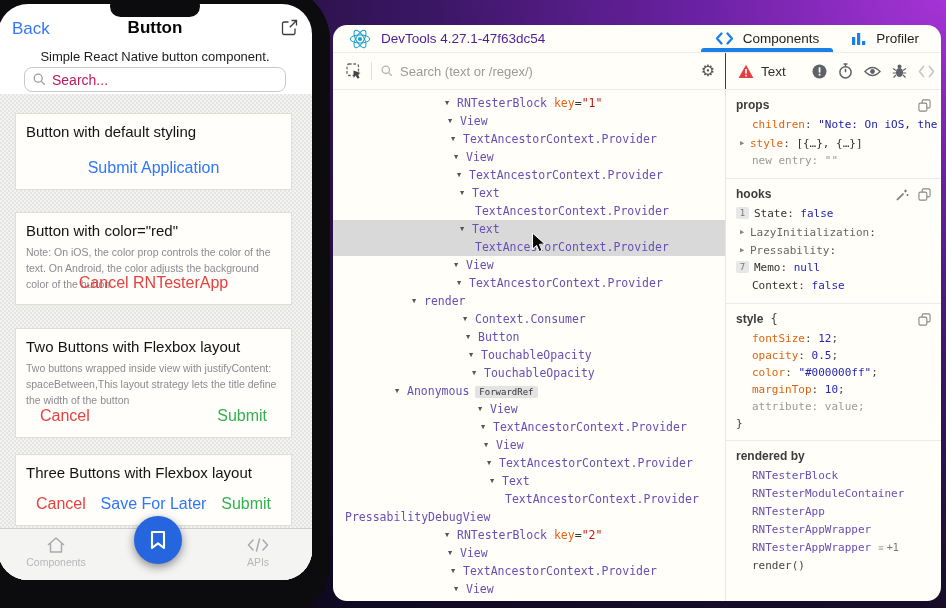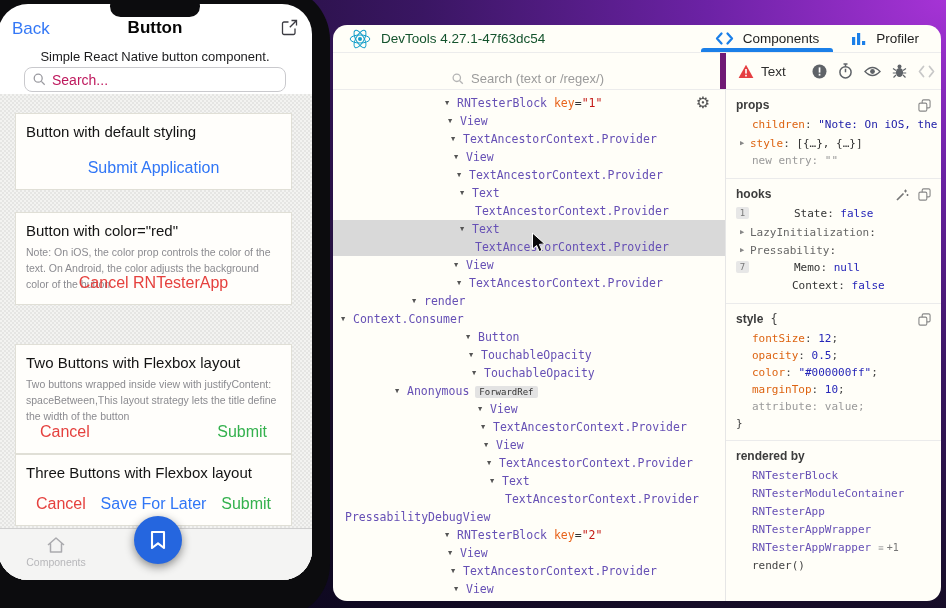--- a/index.html
+++ b/index.html
@@ -16,43 +16,43 @@
   .back{position:absolute;left:14px;top:2px;font-size:17px;color:#3478f6;}
   .ptitle{position:absolute;left:0;right:0;top:1px;text-align:center;font-size:17px;font-weight:700;color:#050505;}
   .extlink{position:absolute;right:14px;top:2px;width:17px;height:17px;}
   .psub{position:absolute;top:45px;left:0;right:0;text-align:center;font-size:13px;color:#1b1b1d;}
   .psearch{position:absolute;top:63px;left:26px;right:26px;height:25px;border:1px solid #c9c9cd;border-radius:8px;background:#fff;display:flex;align-items:center;padding:0 8px;gap:6px;box-sizing:border-box;}
   .psearch .ph{font-size:14px;color:#be185d;}
   .pcontent{position:absolute;top:90px;left:0;right:0;bottom:0;background-color:#e9e9e9;
     background-image:repeating-conic-gradient(#e5e5e3 0% 25%, #f3f3f1 0% 50%);background-size:4px 4px;}
   .card{position:absolute;left:17px;width:277px;background:#fffefb;border:1px solid #e0dfd6;box-sizing:border-box;}
   .card.c1{top:19px;height:77px;} .card.c2{top:118px;height:93px;}
-  .card.c3{top:250px;height:110px;} .card.c4{top:360px;height:72px;}
+  .card.c3{top:234px;height:110px;} .card.c4{top:360px;height:72px;}
   .card-title{font-size:15px;color:#141414;padding:9px 10px 0;}
   .card-note{font-size:10.5px;color:#8b8b90;padding:0 14px 0 10px;margin-top:6px;line-height:1.5;}
   .btn-row{position:absolute;left:0;right:0;bottom:12px;display:flex;align-items:center;}
   .c1 .btn-row,.c2 .btn-row{justify-content:center;}
   .c3 .btn-row{justify-content:space-between;padding:0 24px;}
   .c4 .btn-row{justify-content:space-between;padding:0 20px;}
   .pbtn{font-size:16px;}
   .ptabbar{position:absolute;left:0;right:0;top:524px;height:52px;background:#f4f4f3;border-top:1px solid #cfcfcf;z-index:3;}
   .tab-item{position:absolute;top:6px;display:flex;flex-direction:column;align-items:center;gap:1px;}
   .tab-item.tcomp{left:12px;width:92px;} .tab-item.tapis{right:18px;width:72px;}
   .tab-label{font-size:10.5px;color:#b7b7ba;}
   .fab{position:absolute;left:136px;top:512px;width:48px;height:48px;border-radius:50%;background:#2566df;display:flex;align-items:center;justify-content:center;box-shadow:0 3px 10px rgba(0,0,0,.45);z-index:6;}
 
   
   .dt{position:absolute;left:333px;top:25px;width:608px;height:576px;background:#fffef8;border-radius:14px;overflow:hidden;}
   .dt-head{position:relative;height:28px;border-bottom:1px solid #ececec;display:flex;align-items:center;padding-left:16px;box-sizing:border-box;}
-  .dt-title{margin-left:10px;font-size:13.5px;color:#14532d;}
+  .dt-title{margin-left:10px;font-size:13.5px;color:#4c1d95;}
   .dt-tabs{position:absolute;right:6px;top:0;height:100%;display:flex;align-items:stretch;}
   .dt-tab{display:flex;align-items:center;gap:9px;padding:0 16px;font-size:13.5px;color:#1f1f1f;position:relative;}
   .dt-tab.active::after{content:"";position:absolute;left:2px;right:2px;bottom:0;height:4px;background:#1b7fe8;border-radius:3px 3px 0 0;}
   .dt-toolbar{height:37px;border-bottom:1px solid #ececec;display:flex;box-sizing:border-box;}
-  .tb-left{width:393px;display:flex;align-items:center;padding:0 10px 0 13px;border-right:6px solid #701a75;box-sizing:border-box;gap:9px;flex-direction:column;}
+  .tb-left{width:393px;display:flex;align-items:center;padding:0 10px 0 13px;border-right:1px solid #701a75;box-sizing:border-box;gap:9px;}
   .tb-div{width:1px;height:18px;background:#e0e0e0;}
   .tb-search{display:flex;align-items:center;gap:7px;flex:1;}
   .tb-search .ph{font-size:13px;color:#9b9b9b;}
   .gear{margin-left:auto;font-size:16px;color:#555;line-height:1;}
   .tb-right{flex:1;display:flex;align-items:center;padding:0 6px 0 12px;gap:11px;}
   .sel-wrap{display:flex;align-items:center;gap:7px;margin-right:auto;}
   .sel-tag{font-size:13.5px;color:#2e2e2e;}
   .dt-body{display:flex;height:511px;}
   .dt-tree{width:393px;border-right:1px solid #e6e6e6;padding-top:4px;box-sizing:border-box;overflow:hidden;font-family:"DejaVu Sans Mono",monospace;font-size:11.5px;}
   .trow{height:18px;line-height:18px;white-space:nowrap;}
@@ -69,21 +69,21 @@
   .sec-h{height:18px;line-height:18px;padding:0 10px;font-family:"Liberation Sans",sans-serif;font-size:12px;font-weight:600;color:#3c3c3c;margin-bottom:2px;}
   .sec-h .brace{font-family:"DejaVu Sans Mono",monospace;font-weight:400;color:#444;}
   .icon-abs{position:absolute;top:9px;right:10px;} .icon-abs2{position:absolute;top:9px;right:32px;}
   .srow{height:18px;line-height:18px;white-space:nowrap;overflow:hidden;padding-left:26px;}
   .srow17{height:17px;line-height:17px;}
   .sarrow{display:inline-block;width:10px;margin-left:-12px;color:#888;font-size:7px;vertical-align:2px;}
   .pname{color:#dd6311;} .pcolon{color:#444;}
   .pval-str{color:#1a1aa6;} .pval{color:#333;}
   .muted span{color:#9a9a9a !important;}
   .hbadge{display:inline-block;min-width:9px;background:#e7e7e7;color:#777;font-size:9px;line-height:12px;padding:0 2px;border-radius:2px;margin:0 5px 0 -16px;text-align:center;vertical-align:1px;}
-  .hgroup{color:#666;} .hname{color:#333;margin-left:40px;} .hval{color:#2525b8;}
+  .hgroup{color:#666;} .hname{color:#333;} .hval{color:#2525b8;}
   .sname{color:#dd6311;} .sval{color:#2525b8;} .ssemi{color:#444;}
   .sclose{height:17px;line-height:17px;padding-left:10px;color:#444;}
   .rb-item{height:18px;line-height:18px;padding-left:26px;color:#6650b5;white-space:nowrap;}
   .rb-item.plain{color:#444;}
   .rb-eq{color:#aaa;font-size:9px;margin-left:7px;letter-spacing:-1px;}
   .rb-extra{color:#777;font-size:10px;margin-left:4px;}
   .cursor{position:absolute;left:531px;top:232px;z-index:50;}
 </style>
 </head>
 <body>
@@ -144,20 +144,26 @@
             </div>
           </div>
         </div>
 
       <div class="ptabbar">
         <div class="tab-item tcomp">
           <svg width="22" height="20" viewBox="0 0 22 20">
             <path d="M3 10 L11 3 L19 10 M5.5 8.6 V17 H16.5 V8.6" fill="none" stroke="#aaaaae" stroke-width="1.5" stroke-linejoin="round"></path>
           </svg>
           <span class="tab-label">Components</span>
+        </div>
+        <div class="tab-item tapis">
+          <svg width="24" height="20" viewBox="0 0 24 20">
+            <path d="M7 5 L2.5 10 L7 15 M17 5 L21.5 10 L17 15 M13.5 4 L10.5 16" fill="none" stroke="#aaaaae" stroke-width="1.5" stroke-linecap="round" stroke-linejoin="round"></path>
+          </svg>
+          <span class="tab-label">APIs</span>
         </div>
       </div>
 
       <div class="fab">
         <svg width="22" height="24" viewBox="0 0 22 24">
           <path d="M5 4 h12 v16 l-6 -4.6 -6 4.6 z" fill="none" stroke="#fff" stroke-width="2.1" stroke-linejoin="round"></path>
         </svg>
       </div>
     </div>
   </div>
@@ -250,21 +256,21 @@
           <div class="trow" style="padding-left: 118px;"><span class="tarrow">▼</span><span class="tname">TextAncestorContext.Provider</span></div>
           <div class="trow" style="padding-left: 121px;"><span class="tarrow">▼</span><span class="tname">View</span></div>
           <div class="trow" style="padding-left: 124px;"><span class="tarrow">▼</span><span class="tname">TextAncestorContext.Provider</span></div>
           <div class="trow" style="padding-left: 127px;"><span class="tarrow">▼</span><span class="tname">Text</span></div>
           <div class="trow" style="padding-left: 130px;"><span class="tsp"></span><span class="tname">TextAncestorContext.Provider</span></div>
           <div class="trow hl" style="padding-left: 127px;"><span class="tarrow">▼</span><span class="tname">Text</span></div>
           <div class="trow hl" style="padding-left: 130px;"><span class="tsp"></span><span class="tname">TextAncestorContext.Provider</span></div>
           <div class="trow" style="padding-left: 121px;"><span class="tarrow">▼</span><span class="tname">View</span></div>
           <div class="trow" style="padding-left: 124px;"><span class="tarrow">▼</span><span class="tname">TextAncestorContext.Provider</span></div>
           <div class="trow" style="padding-left: 79px;"><span class="tarrow">▼</span><span class="tname">render</span></div>
-          <div class="trow" style=" margin-left: 8px;"><span class="tarrow">▼</span><span class="tname">Context.Consumer</span></div>
+          <div class="trow" style="padding-left: 130px;"><span class="tarrow">▼</span><span class="tname">Context.Consumer</span></div>
           <div class="trow" style="padding-left: 133px;"><span class="tarrow">▼</span><span class="tname">Button</span></div>
           <div class="trow" style="padding-left: 136px;"><span class="tarrow">▼</span><span class="tname">TouchableOpacity</span></div>
           <div class="trow" style="padding-left: 139px;"><span class="tarrow">▼</span><span class="tname">TouchableOpacity</span></div>
           <div class="trow" style="padding-left: 62px;"><span class="tarrow">▼</span><span class="tname">Anonymous</span><span class="tbadge">ForwardRef</span></div>
           <div class="trow" style="padding-left: 145px;"><span class="tarrow">▼</span><span class="tname">View</span></div>
           <div class="trow" style="padding-left: 148px;"><span class="tarrow">▼</span><span class="tname">TextAncestorContext.Provider</span></div>
           <div class="trow" style="padding-left: 151px;"><span class="tarrow">▼</span><span class="tname">View</span></div>
           <div class="trow" style="padding-left: 154px;"><span class="tarrow">▼</span><span class="tname">TextAncestorContext.Provider</span></div>
           <div class="trow" style="padding-left: 157px;"><span class="tarrow">▼</span><span class="tname">Text</span></div>
           <div class="trow" style="padding-left: 160px;"><span class="tsp"></span><span class="tname">TextAncestorContext.Provider</span></div>

